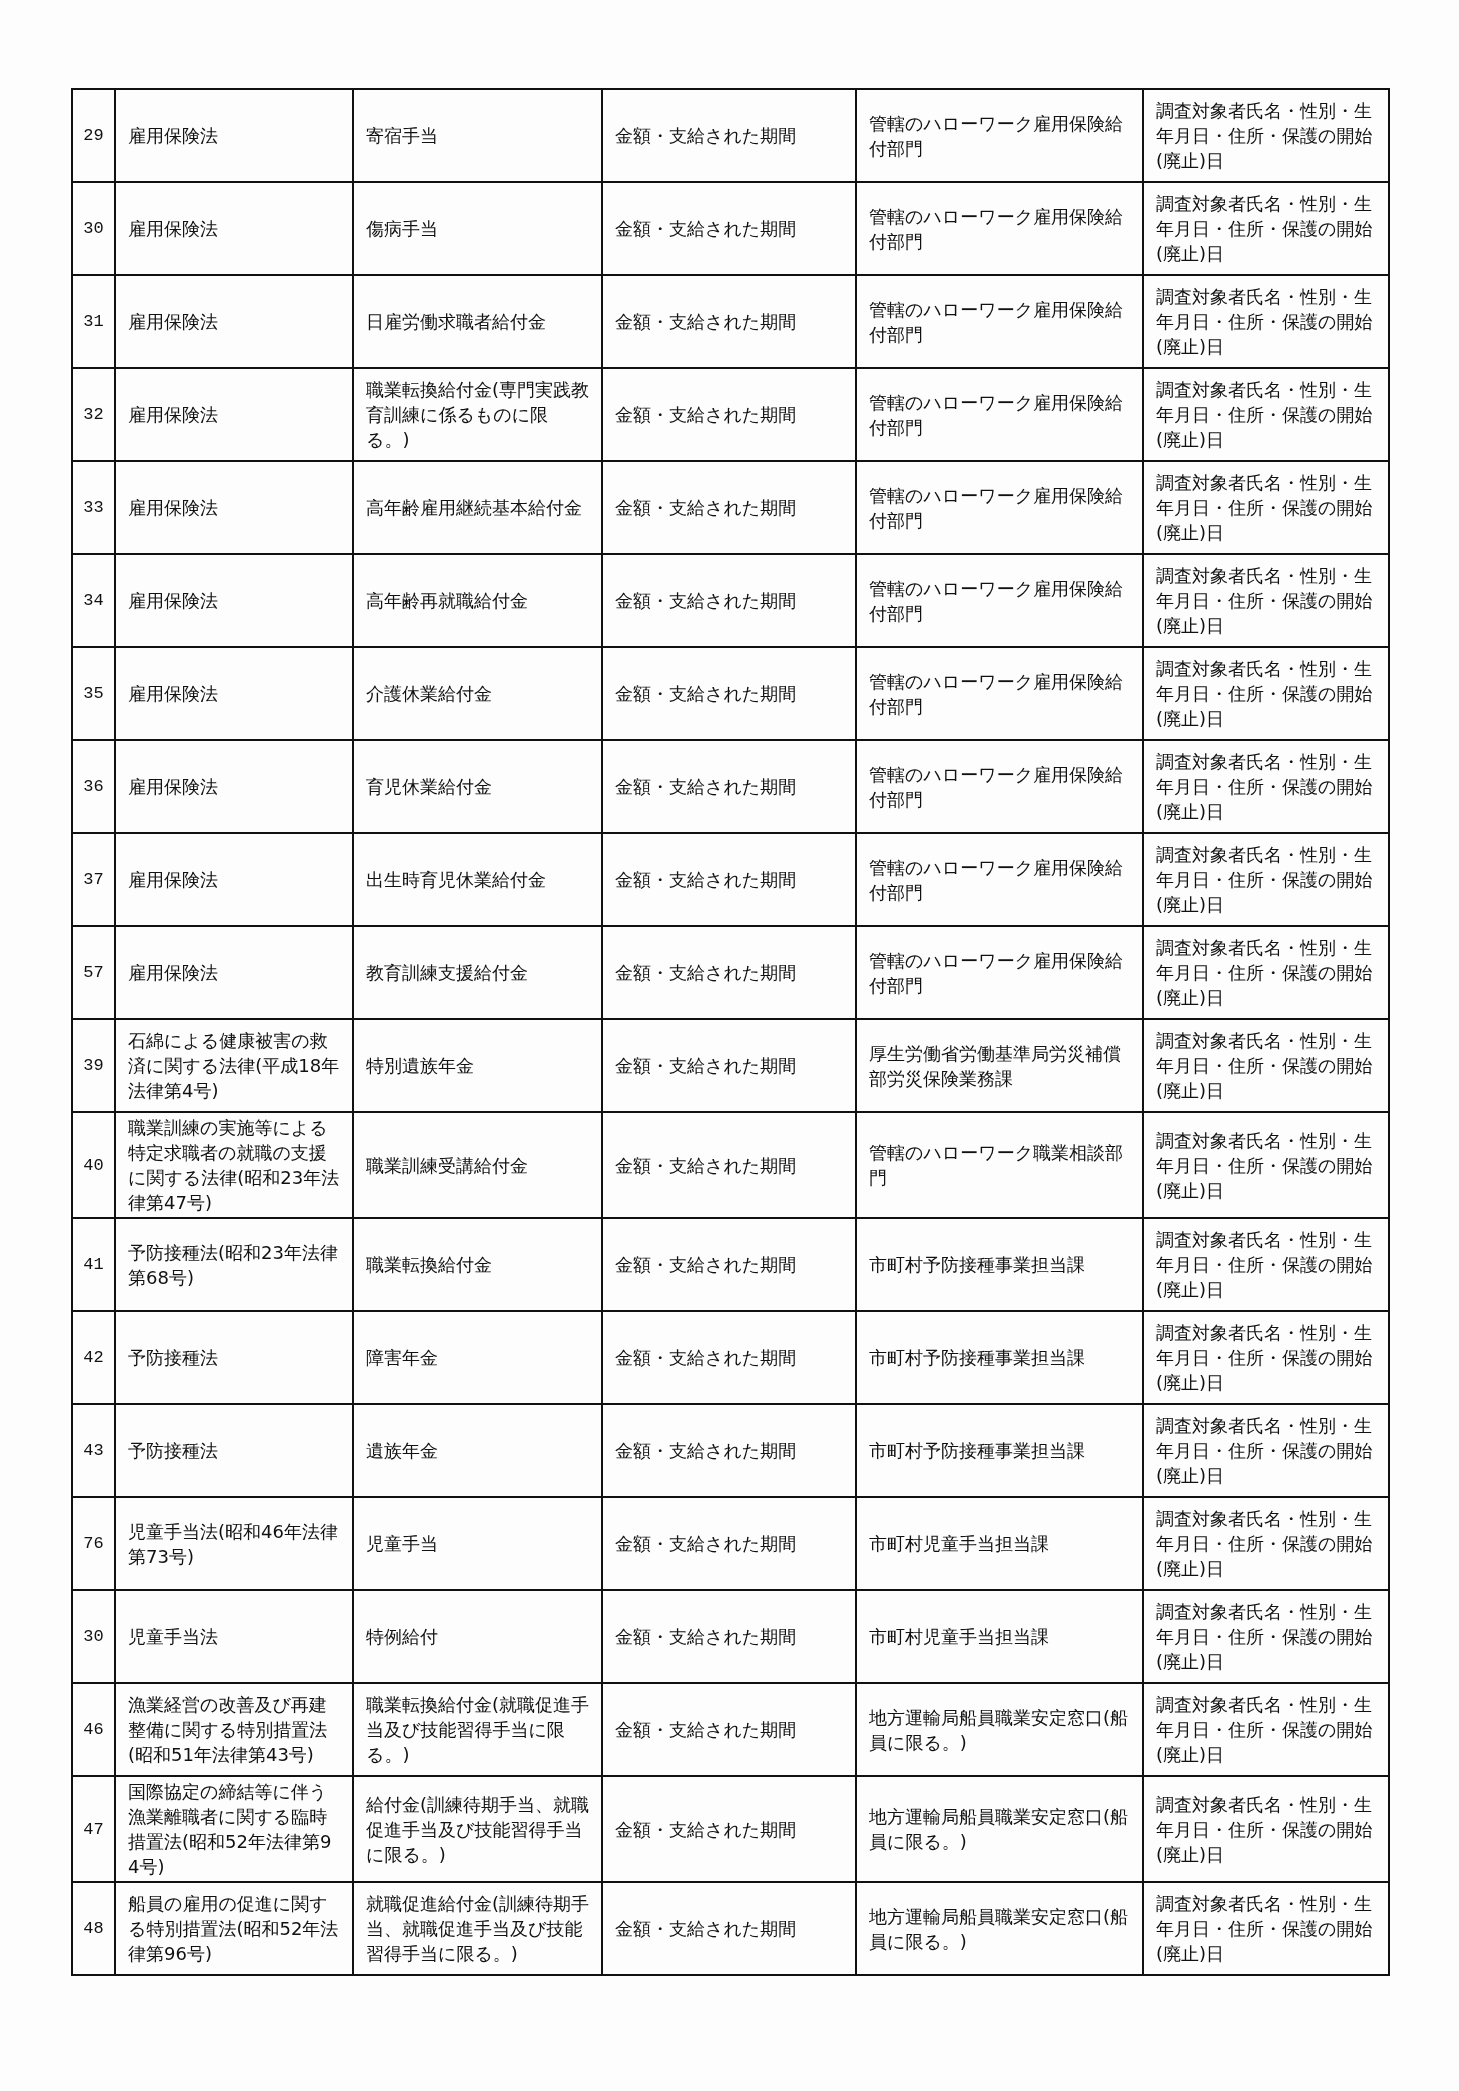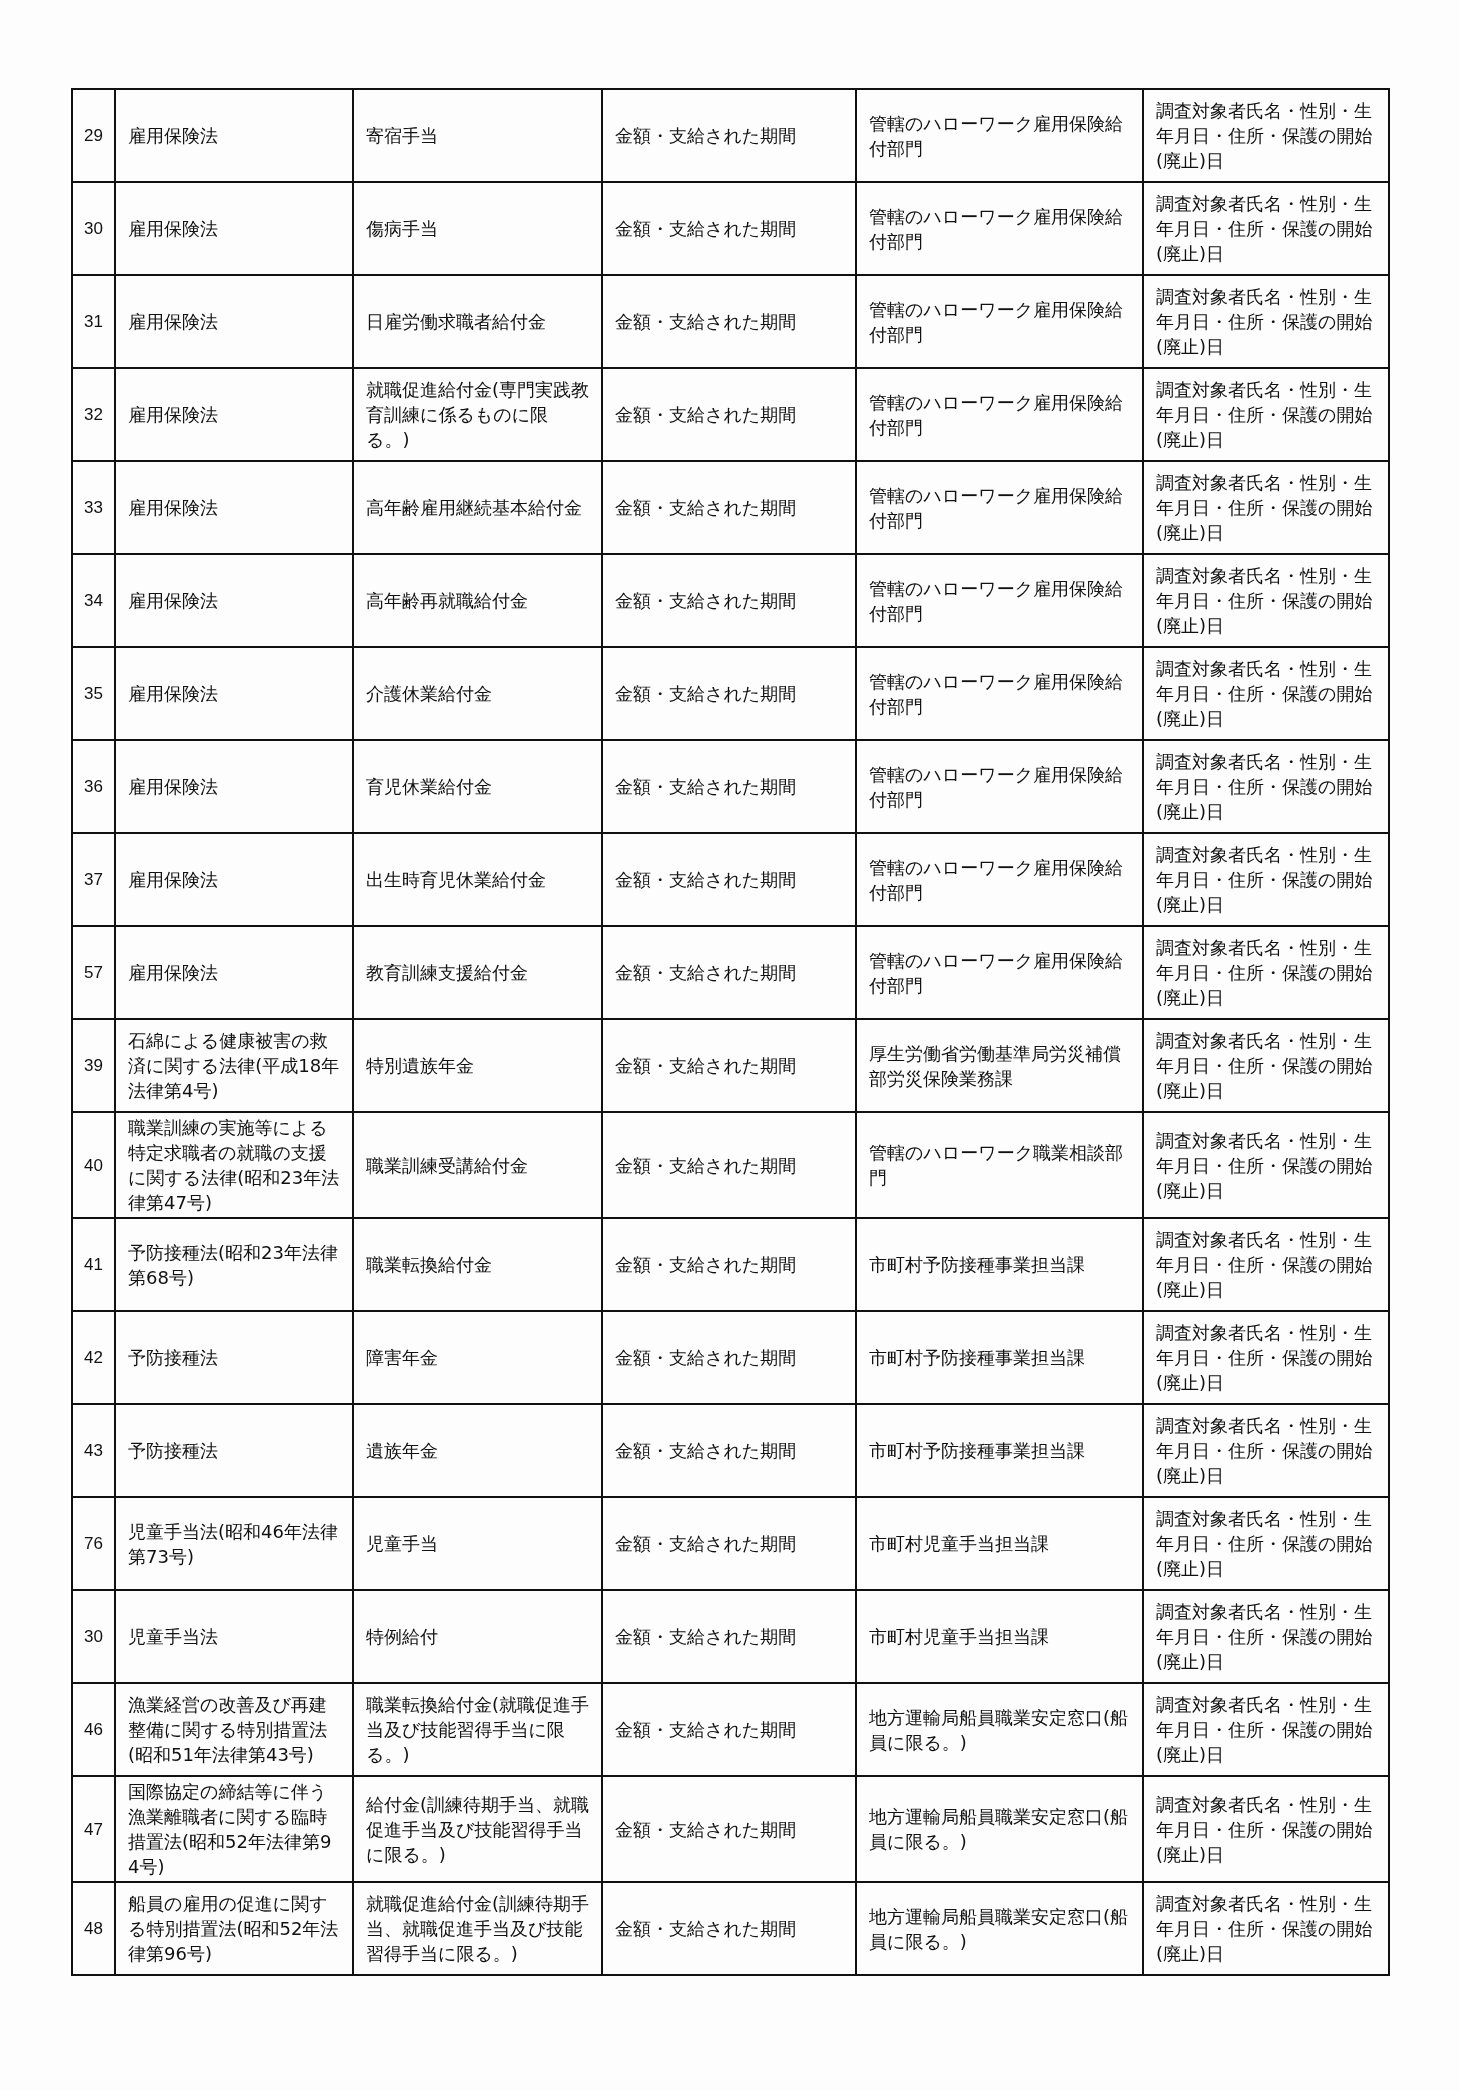--- a/index.html
+++ b/index.html
@@ -29,21 +29,21 @@
       line-height: 25px;
       vertical-align: middle;
       padding: 0 10px 0 12px;
       word-break: break-all;
       overflow-wrap: anywhere;
       box-sizing: border-box;
     }
     .doc-table td.col-no {
       text-align: center;
       padding: 0 2px;
-      font-family: Liberation Sans, sans-serif;
+      font-family: Liberation Mono, monospace;
       font-size: 17px;
     }
     .doc-table td.col-info {
       padding-right: 6px;
     }
     tr.h93 { height: 93px; }
     tr.h106 { height: 106px; }
   </style>
 </head>
 <body>
@@ -78,21 +78,21 @@
       <td class="col-no">31</td>
       <td>雇用保険法</td>
       <td>日雇労働求職者給付金</td>
       <td>金額・支給された期間</td>
       <td>管轄のハローワーク雇用保険給付部門</td>
       <td class="col-info">調査対象者氏名・性別・生年月日・住所・保護の開始(廃止)日</td>
     </tr>
     <tr class="h93">
       <td class="col-no">32</td>
       <td>雇用保険法</td>
-      <td>就職促進給付金(専門実践教育訓練に係るものに限る。)</td>
+      <td>職業転換給付金(専門実践教育訓練に係るものに限る。)</td>
       <td>金額・支給された期間</td>
       <td>管轄のハローワーク雇用保険給付部門</td>
       <td class="col-info">調査対象者氏名・性別・生年月日・住所・保護の開始(廃止)日</td>
     </tr>
     <tr class="h93">
       <td class="col-no">33</td>
       <td>雇用保険法</td>
       <td>高年齢雇用継続基本給付金</td>
       <td>金額・支給された期間</td>
       <td>管轄のハローワーク雇用保険給付部門</td>

